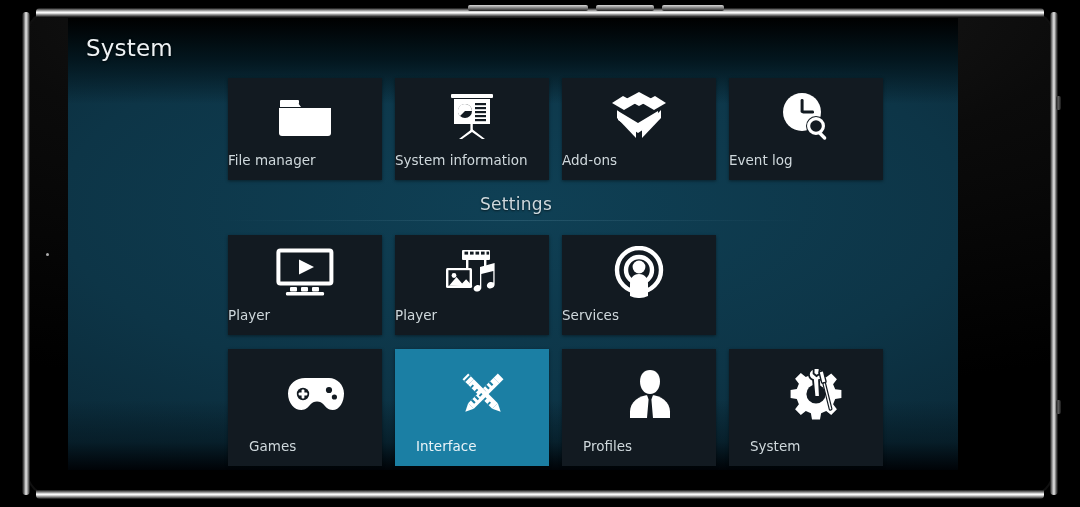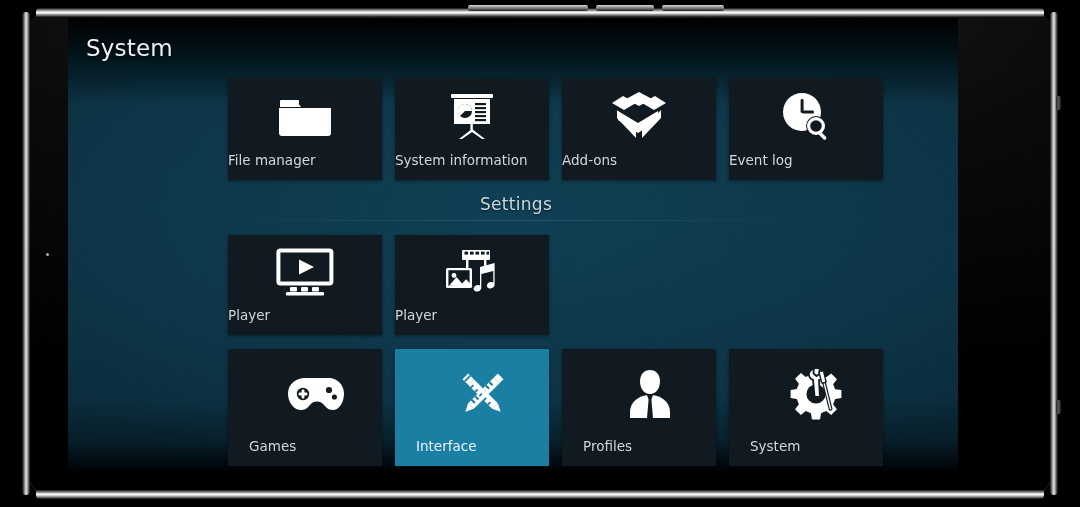--- a/index.html
+++ b/index.html
@@ -334,20 +334,31 @@
       <rect x="22" y="13" width="2.4" height="8"></rect>
       <rect x="40" y="13" width="2.4" height="6"></rect>
       <rect x="2" y="21" width="26" height="20" rx="1.5"></rect>
       <rect x="4.4" y="23.2" width="21.2" height="15.6" fill="#121a21"></rect>
       <circle cx="10" cy="28.5" r="2.4" fill="#fff"></circle>
       <path d="M5 38.8 12.5 30l5.6 6.4 4-4.2 6.5 7z" fill="#fff"></path>
       <path d="M36 20v18.5c-1.1-.6-2.6-.7-3.9-.1-2 .8-3 2.8-2.3 4.4.7 1.6 2.9 2.2 4.9 1.4 1.5-.6 2.5-1.9 2.6-3.2V27l12-3v11.4c-1.1-.6-2.6-.7-3.9-.1-2 .8-3 2.8-2.3 4.4.7 1.6 2.9 2.2 4.9 1.4 1.6-.6 2.5-1.9 2.6-3.3V16z"></path>
     </svg>
             </div>
             <div class="tile-label">Player</div>
+          </div>
+          <div class="tile">
+            <div class="tile-icon">
+              <svg width="52" height="52" viewBox="0 0 52 52" fill="none">
+      <circle cx="26" cy="24" r="22" stroke="#fff" stroke-width="4.4"></circle>
+      <circle cx="26" cy="24" r="13" stroke="#fff" stroke-width="4.4"></circle>
+      <circle cx="26" cy="21" r="6.4" fill="#fff"></circle>
+      <path d="M26 28c6 0 9 4.4 9 10v12a22 22 0 0 1-18 0V38c0-5.6 3-10 9-10z" fill="#fff"></path>
+    </svg>
+            </div>
+            <div class="tile-label">Services</div>
           </div>
         </div>
       <div class="tile-row" id="row-bot">
           <div class="tile">
             <div class="tile-icon">
               <svg width="58" height="40" viewBox="0 0 58 40" fill="#fff">
       <path d="M17 4h24c8.2 0 15 7 15 15.4S51.5 36 44.6 36c-4.4 0-6.6-2.6-9-5.4-1.8-2-3.6-3.2-6.6-3.2s-4.8 1.2-6.6 3.2C20 33.4 17.8 36 13.4 36 6.5 36 0 29.2 0 19.4S8.8 4 17 4z" transform="translate(1,0)"></path>
       <circle cx="16" cy="20" r="6.2" fill="#121a21"></circle>
       <rect x="14.6" y="15.6" width="2.8" height="8.8" rx="1" fill="#fff"></rect>
       <rect x="11.6" y="18.6" width="8.8" height="2.8" rx="1" fill="#fff"></rect>

